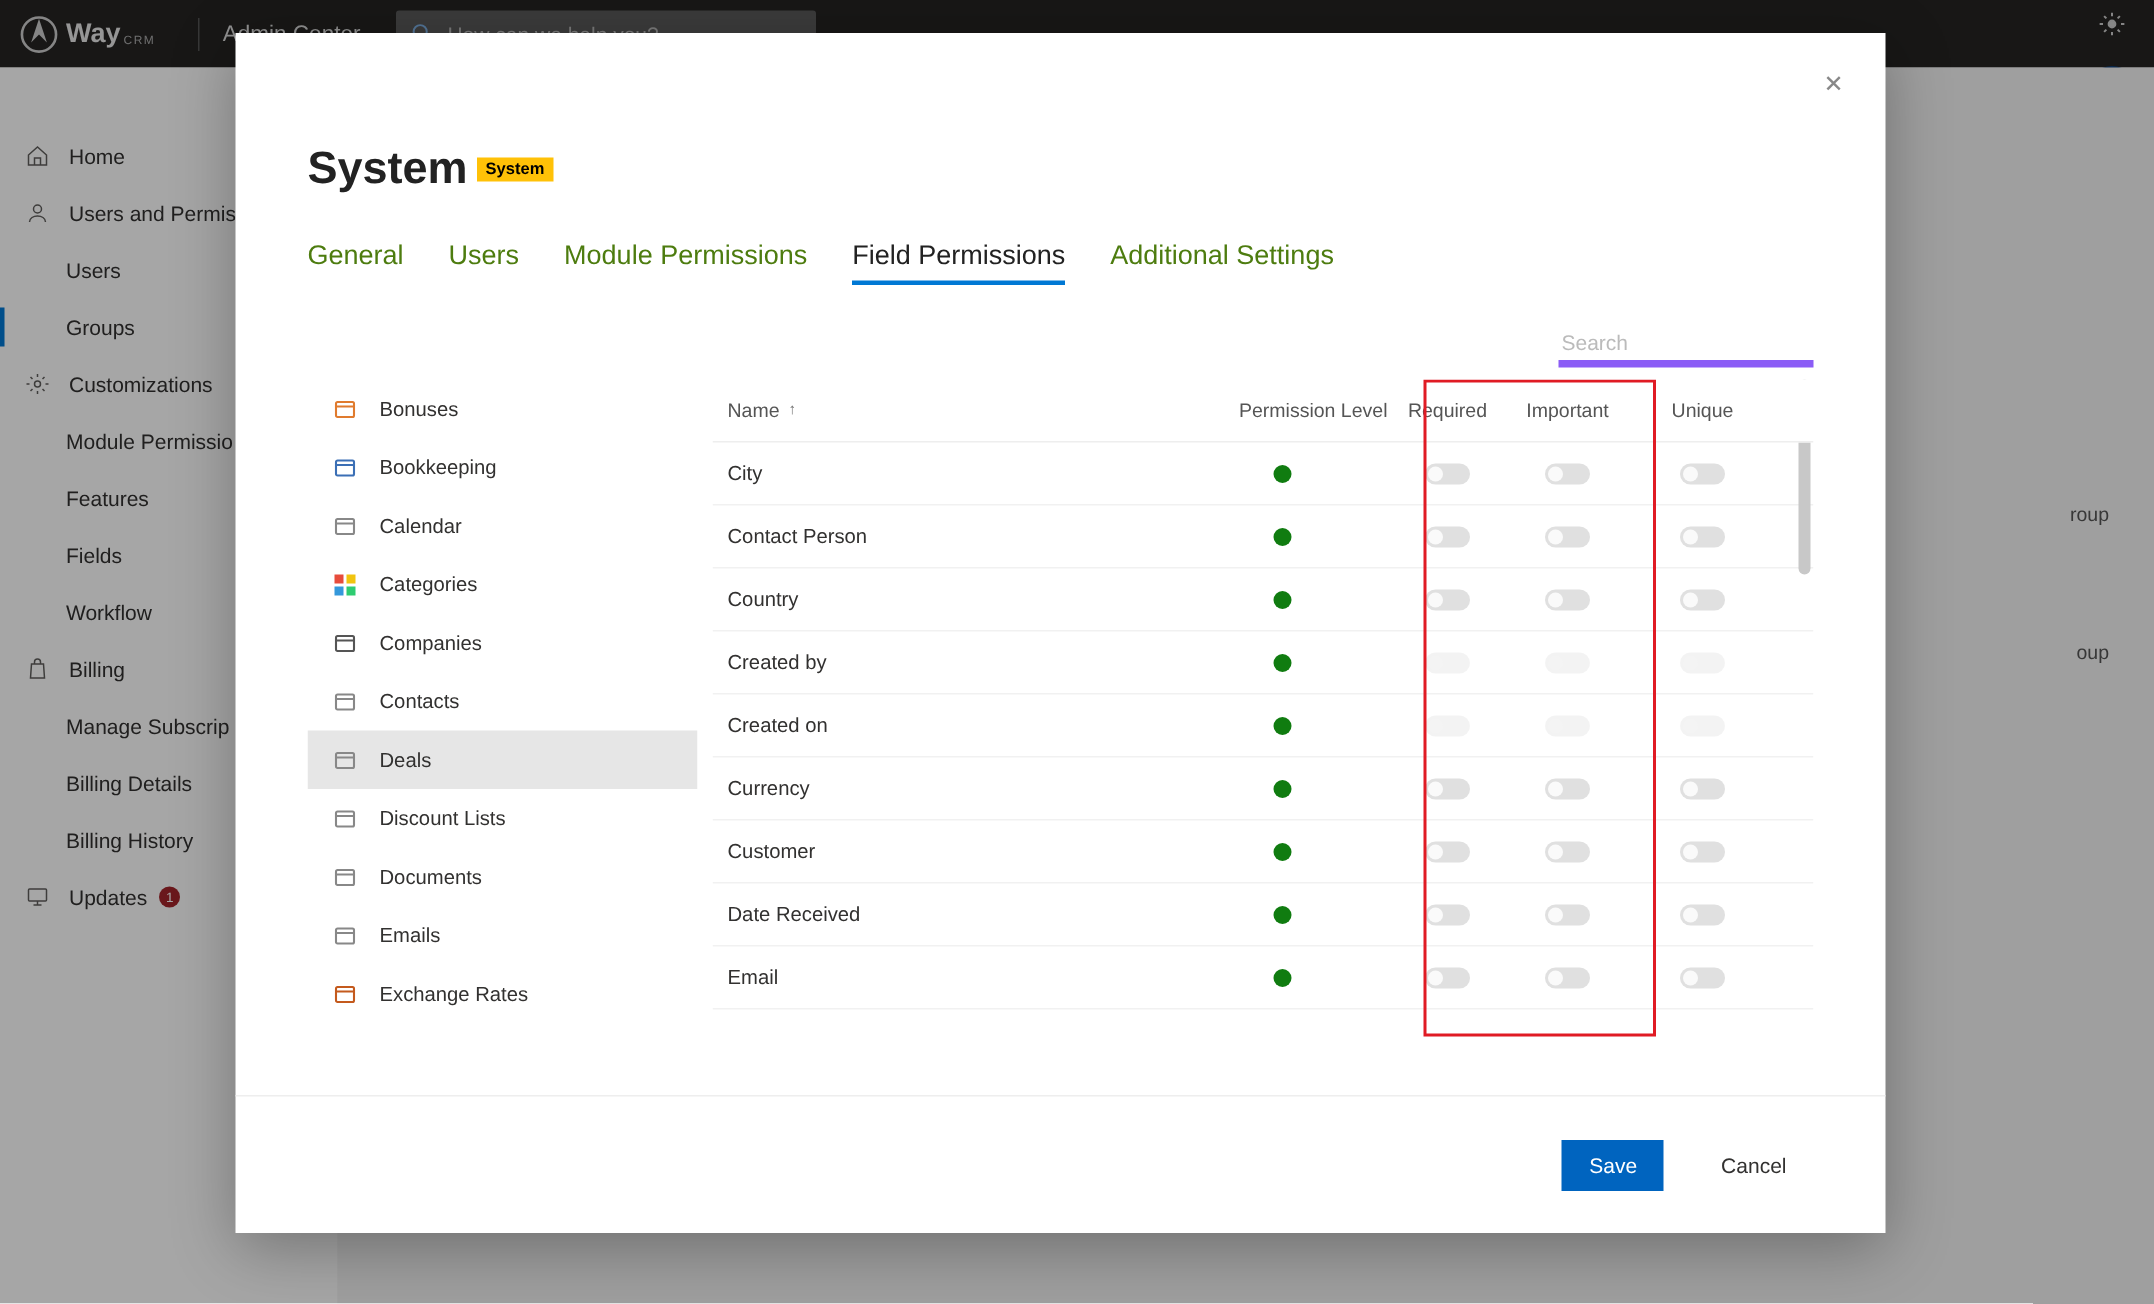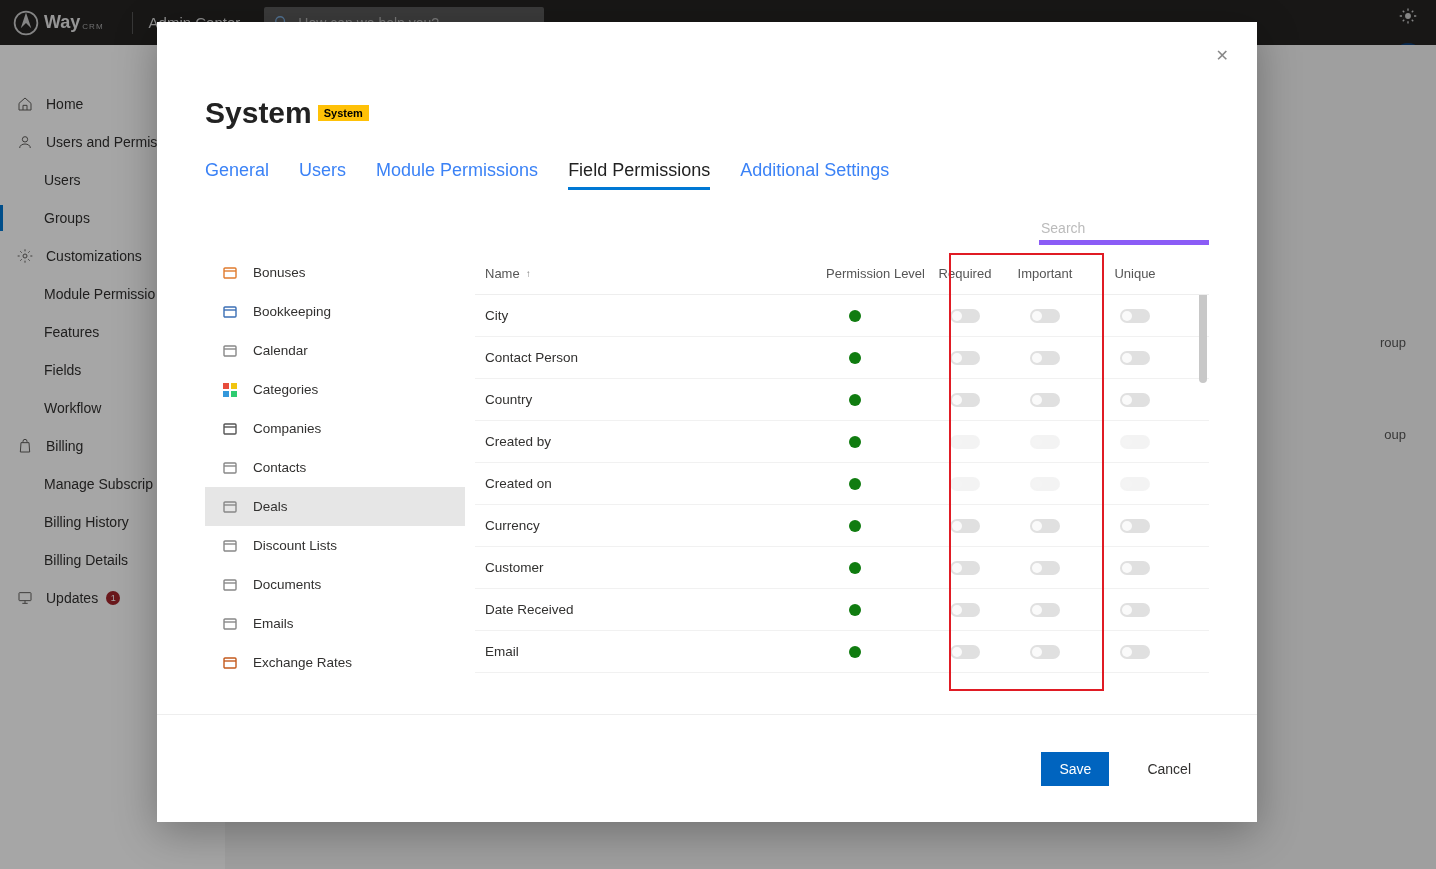--- a/index.html
+++ b/index.html
@@ -32,21 +32,21 @@
   
   .dim{position:absolute;inset:0;background:rgba(0,0,0,0.35);}
   
   .modal{position:absolute;left:157px;top:22px;width:1100px;height:800px;background:#fff;box-shadow:0 10px 40px rgba(0,0,0,0.3);}
   .modal-close{position:absolute;top:24px;right:28px;font-size:16px;color:#888;cursor:pointer;}
   .modal-body{padding:74px 48px 0 48px;height:calc(100% - 96px);display:flex;flex-direction:column;}
   .modal-title-row{display:flex;align-items:center;gap:6px;margin-bottom:30px;}
   .modal-title{font-size:30px;font-weight:700;color:#222;}
   .modal-tag{background:#ffc107;color:#000;font-size:11px;font-weight:600;padding:2px 6px;}
   .tabs{display:flex;gap:30px;border-bottom:none;margin-bottom:26px;}
-  .tab{font-size:18px;color:#3b82f6;padding-bottom:6px;cursor:pointer;}
+  .tab{font-size:18px;color:#4d7c0f;padding-bottom:6px;cursor:pointer;}
   .tab.active{color:#222;border-bottom:3px solid #0078d4;font-weight:400;}
   .search-line{display:flex;justify-content:flex-end;margin-bottom:8px;}
   .search-field{width:170px;border:none;border-bottom:5px solid #8b5cf6;font-size:14px;padding:4px 2px;color:#444;outline:none;}
   .search-field::placeholder{color:#bbb;}
   .panel{display:flex;flex:1;min-height:0;}
   
   .mod-list{width:260px;overflow-y:auto;position:relative;}
   .mod-list::-webkit-scrollbar{width:8px;}
   .mod-list::-webkit-scrollbar-thumb{background:#c8c8c8;}
   .mod-item{display:flex;align-items:center;height:39px;padding:0 16px;font-size:13.5px;color:#323130;cursor:pointer;gap:14px;}
@@ -63,21 +63,21 @@
   .col-unq{flex:0 0 100px;display:flex;justify-content:center;}
   .sort-arrow{font-size:10px;color:#777;}
   .perm-dot{width:12px;height:12px;border-radius:50%;background:#107c10;}
   .toggle{width:30px;height:14px;border-radius:8px;background:#e0e0e0;position:relative;cursor:pointer;}
   .toggle::after{content:"";position:absolute;left:2px;top:2px;width:10px;height:10px;border-radius:50%;background:#fafafa;}
   .toggle.disabled{background:#efefef;cursor:default;opacity:.7;}
   .toggle.disabled::after{background:#f0f0f0;}
   .highlight-box{position:absolute;border:2px solid #e01b24;pointer-events:none;z-index:5;}
   .grid-scrollbar{position:absolute;right:2px;top:0;width:8px;height:130px;background:#c8c8c8;border-radius:4px;}
   
-  .modal-footer{position:absolute;left:0;right:0;bottom:0;height:108px;border-top:1px solid #eee;display:flex;align-items:center;justify-content:flex-end;padding:0 48px;gap:20px;}
+  .modal-footer{position:absolute;left:0;right:0;bottom:0;height:92px;border-top:1px solid #eee;display:flex;align-items:center;justify-content:flex-end;padding:0 48px;gap:20px;}
   .btn{height:34px;padding:0 18px;font-size:14px;cursor:pointer;display:flex;align-items:center;}
   .btn-primary{background:#0064bf;color:#fff;border:none;}
   .btn-link{background:none;border:none;color:#323130;}
 </style>
 </head>
 <body>
 
 <div class="topbar">
   <div class="logo">
     <svg viewBox="0 0 32 32">
@@ -162,24 +162,24 @@
         <svg viewBox="0 0 24 24">
           <path d="M6 7h12l1 14H5zM9 7V5a3 3 0 016 0v2"></path>
         </svg>
       </span>
       <span>Billing</span>
     </div>
     <div class="nav-item sub">
       <span>Manage Subscrip</span>
     </div>
     <div class="nav-item sub">
+      <span>Billing Details</span>
+    </div>
+    <div class="nav-item sub">
       <span>Billing History</span>
-    </div>
-    <div class="nav-item sub">
-      <span>Billing Details</span>
     </div>
     <div class="nav-item">
       <span class="nav-icon">
         <svg viewBox="0 0 24 24">
           <rect x="3" y="4" width="18" height="12" rx="1"></rect>
           <line x1="8" y1="20" x2="16" y2="20"></line>
           <line x1="12" y1="16" x2="12" y2="20"></line>
         </svg>
       </span>
       <span>Updates</span>

